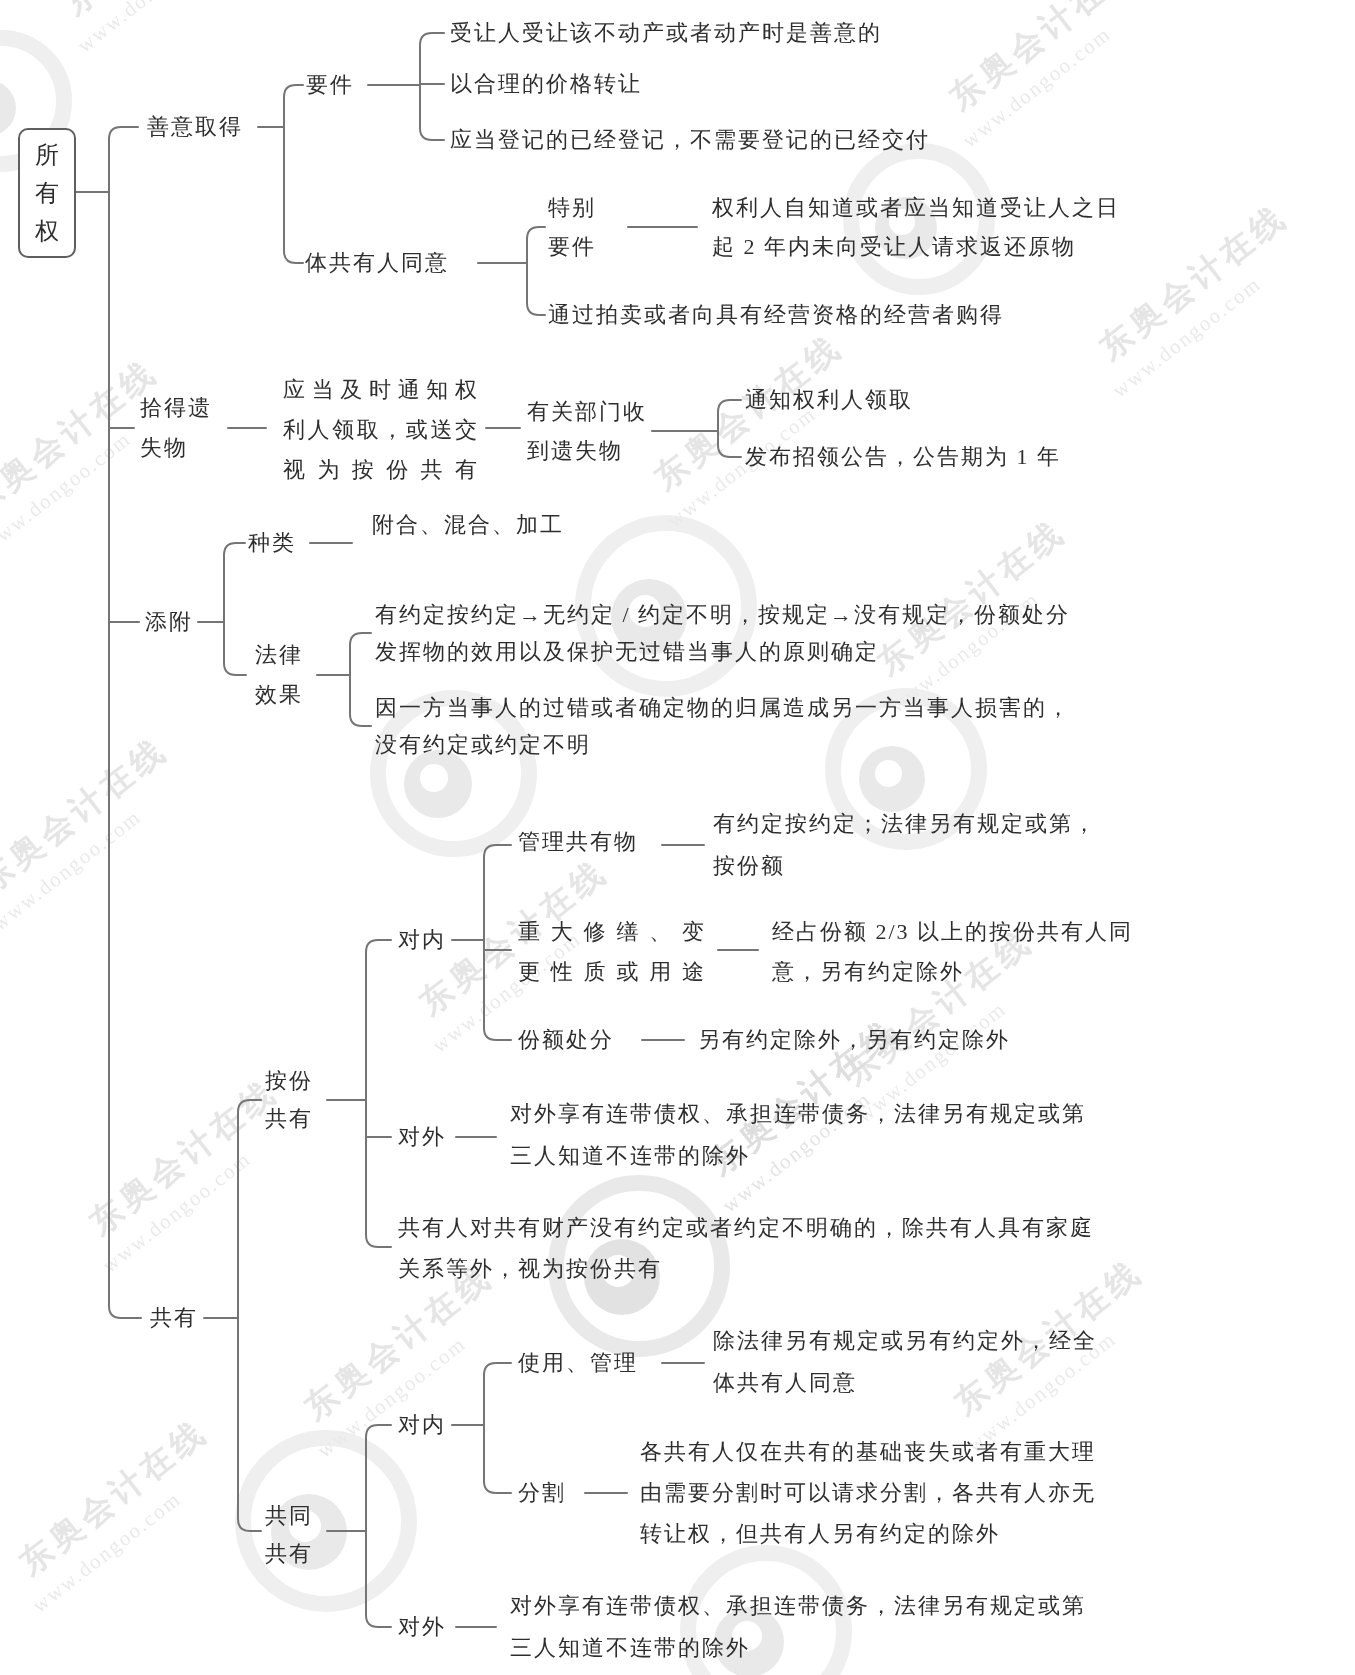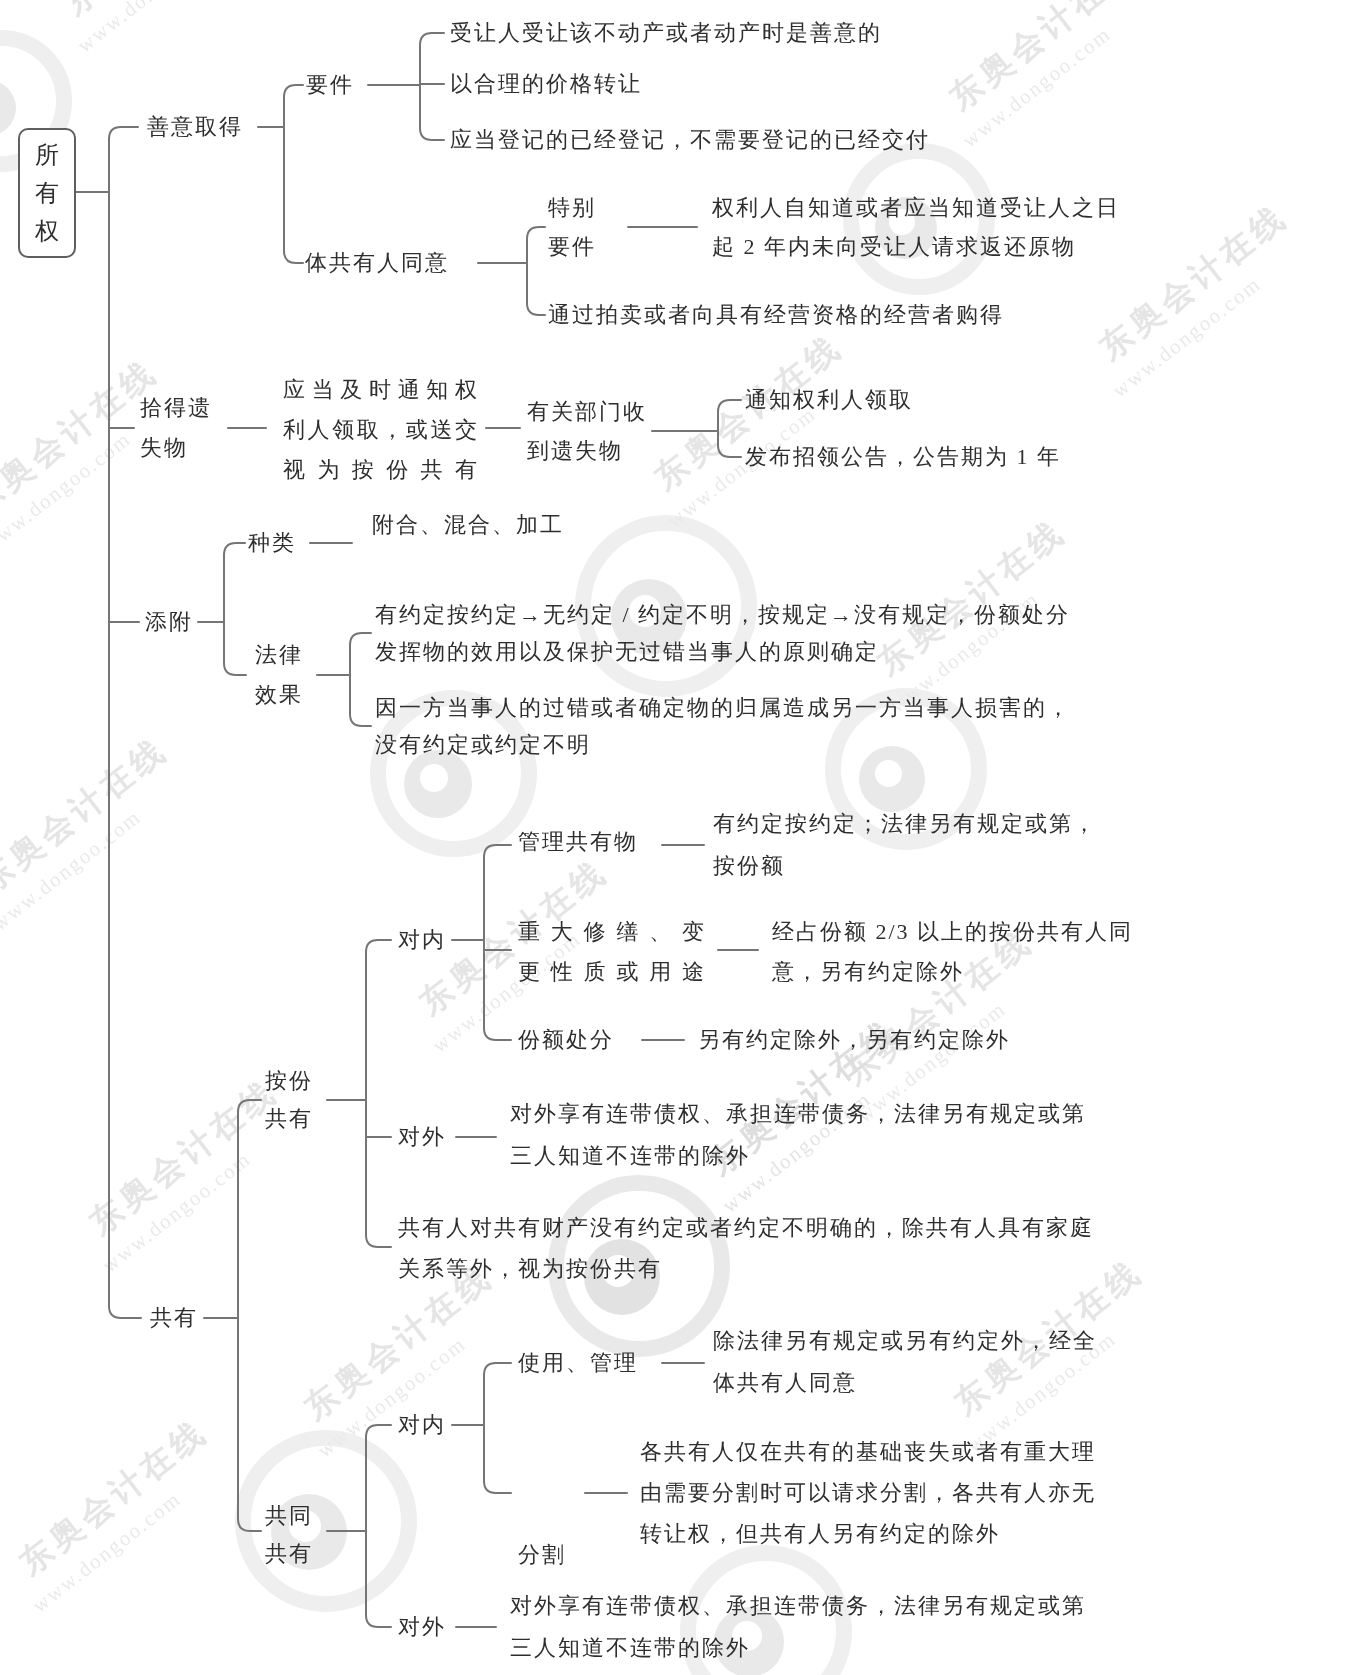--- a/index.html
+++ b/index.html
@@ -227,21 +227,21 @@
 三人知道不连带的除外</div>
   <div class="node lh41" style="left:398px;top:1207px">共有人对共有财产没有约定或者约定不明确的，除共有人具有家庭
 关系等外，视为按份共有</div>
 
   <div class="node lh38" style="left:265px;top:1497px">共同
 共有</div>
   <div class="node" style="left:398px;top:1405px">对内</div>
   <div class="node" style="left:518px;top:1343px">使用、管理</div>
   <div class="node lh42" style="left:713px;top:1320px">除法律另有规定或另有约定外，经全
 体共有人同意</div>
-  <div class="node" style="left:518px;top:1535px">分割</div>
+  <div class="node" style="left:518px;top:1473px">分割</div>
   <div class="node lh41" style="left:640px;top:1431px">各共有人仅在共有的基础丧失或者有重大理
 由需要分割时可以请求分割，各共有人亦无
 转让权，但共有人另有约定的除外</div>
   <div class="node" style="left:398px;top:1607px">对外</div>
   <div class="node lh42" style="left:510px;top:1585px">对外享有连带债权、承担连带债务，法律另有规定或第
 三人知道不连带的除外</div>
 
 </div>
 
 </body></html>

